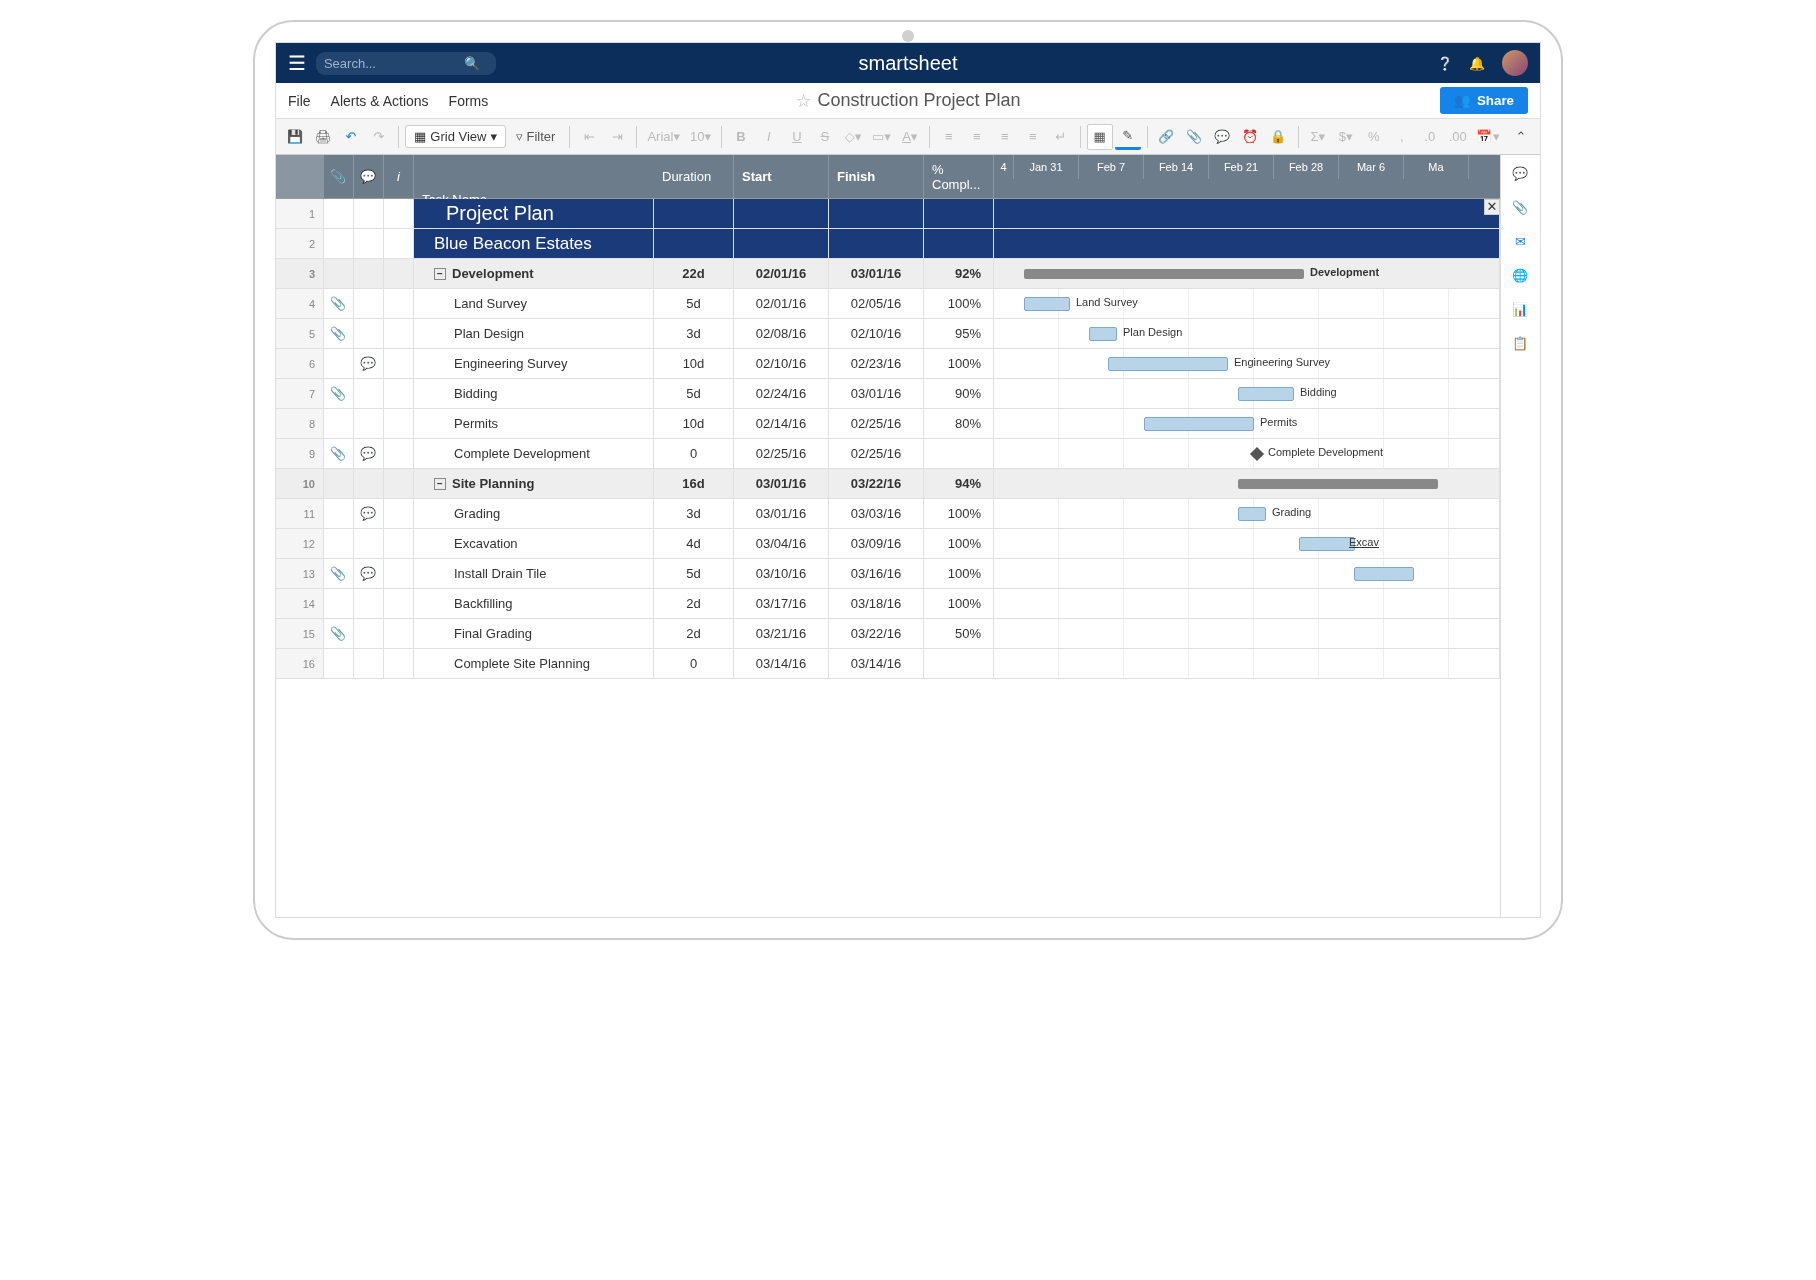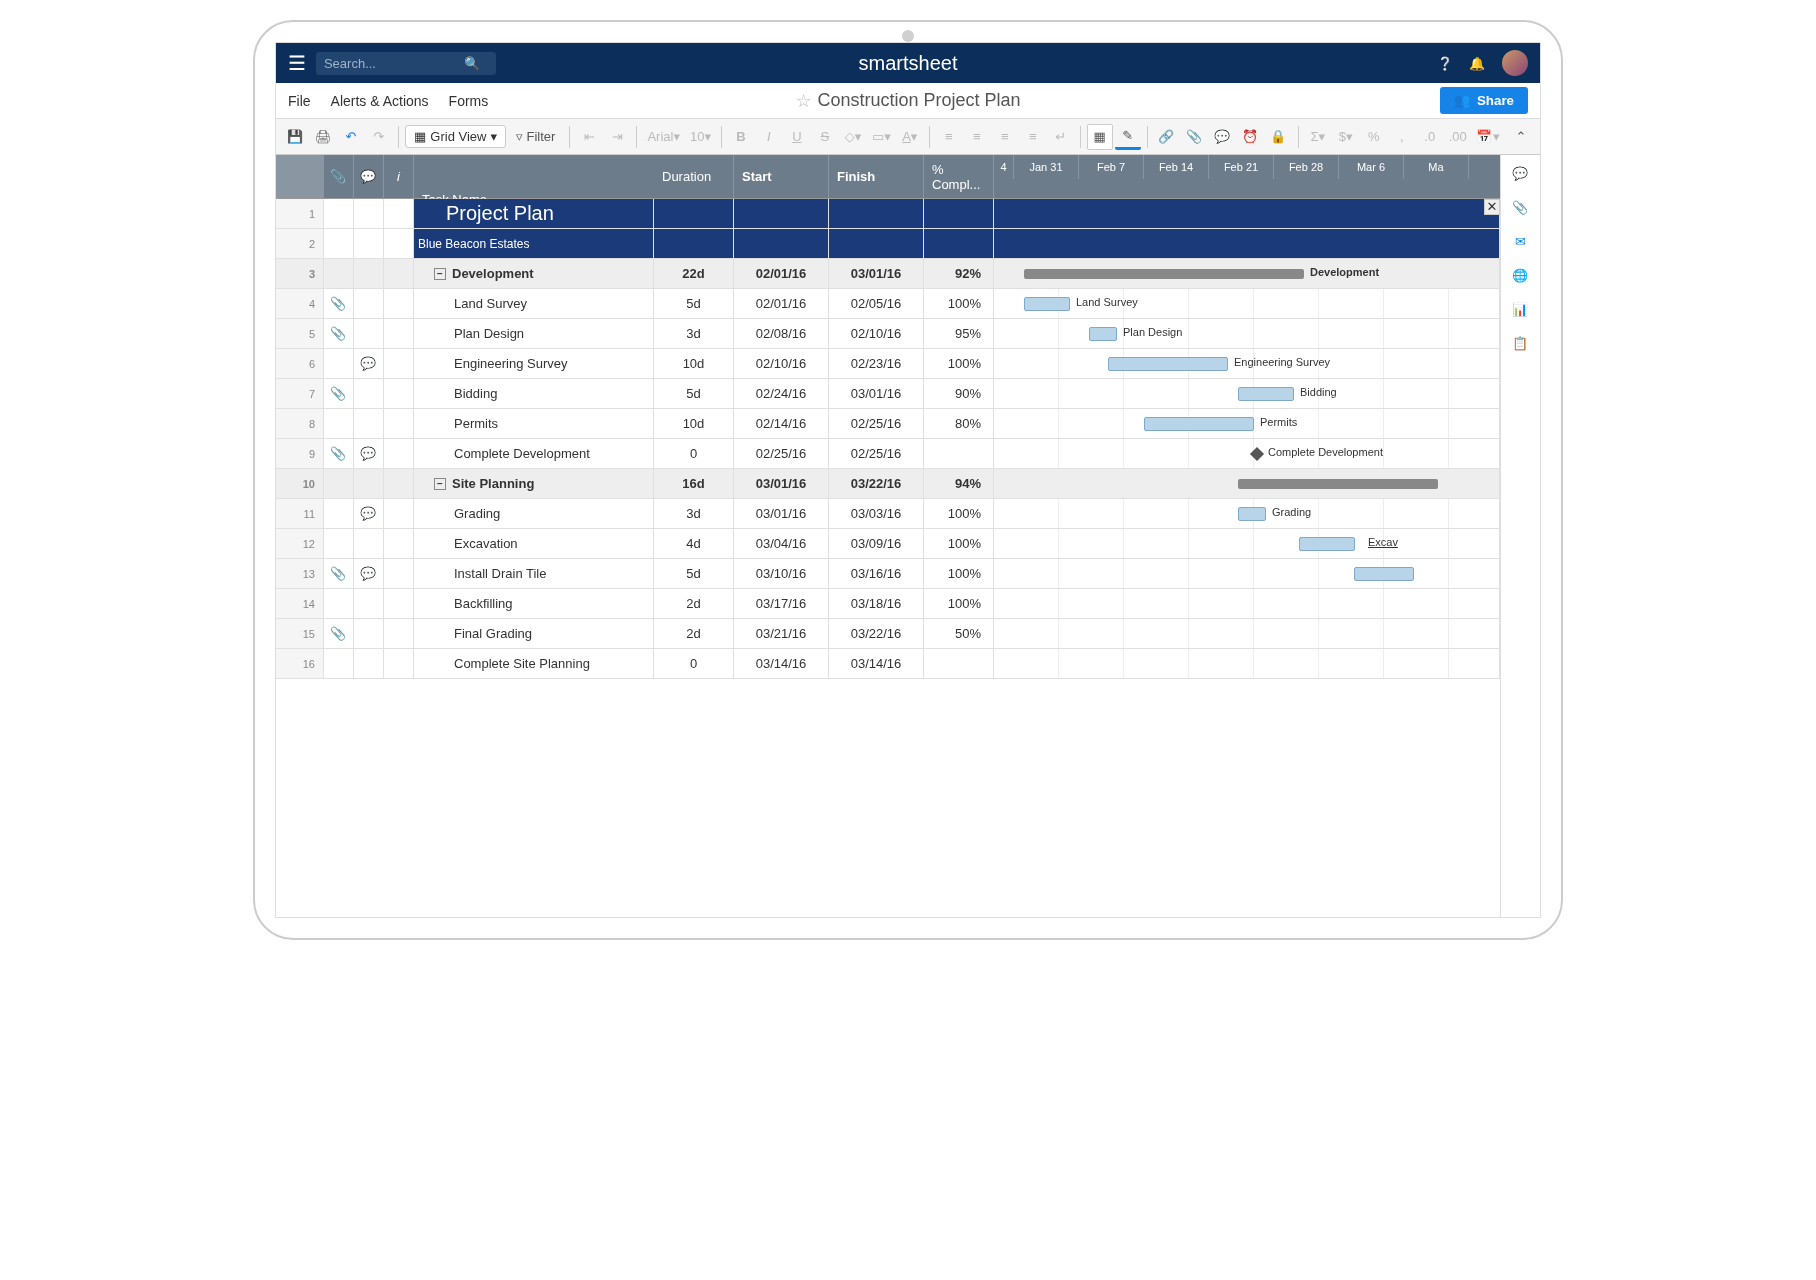--- a/index.html
+++ b/index.html
@@ -2,21 +2,21 @@
 <html><head>
 <meta charset="utf-8">
 <style>
 * { box-sizing: border-box; margin: 0; padding: 0; }
 body { font-family: Arial, sans-serif; font-size: 13px; color: #333; background:#fff;}
 .frame { width: 1310px; height: 920px; margin: 20px auto; border: 2px solid #ccc; border-radius: 40px; padding: 20px; position: relative; background:#fff;}
 .camera { width: 12px; height: 12px; background:#d0d0d0; border-radius:50%; position:absolute; top:8px; left:50%; transform:translateX(-50%);}
 .screen { width: 100%; height: 100%; border: 1px solid #ddd; overflow:hidden; display:flex; flex-direction:column; background:#f0f0f0;}
 .topbar { height: 40px; background:#0b2e5b; display:flex; align-items:center; color:#fff; padding:0 12px; gap:10px;}
 .hamburger { font-size:20px; cursor:pointer;}
-.search-wrap { background:#22456f; border-radius:3px; display:flex; align-items:center; padding:4px 8px; width:180px;}
+.search-wrap { background:#22456f; border-radius:9px; display:flex; align-items:center; padding:4px 8px; width:180px;}
 .search-wrap input { background:transparent; border:none; color:#fff; outline:none; width:140px; font-size:13px;}
 .search-wrap input::placeholder { color:#9fb3c8;}
 .brand { position:absolute; left:50%; transform:translateX(-50%); font-size:20px; font-weight:300;}
 .topbar-right { margin-left:auto; display:flex; align-items:center; gap:16px;}
 .avatar { width:26px; height:26px; border-radius:50%; background:linear-gradient(135deg,#c96,#847);}
 .menubar { height:36px; background:#fff; border-bottom:1px solid #ddd; display:flex; align-items:center; padding:0 12px; gap:20px; position:relative;}
 .menubar .menuitem { cursor:pointer; font-size:14px;}
 .title-center { position:absolute; left:50%; transform:translateX(-50%); font-size:18px; color:#555; display:flex; align-items:center; gap:6px;}
 .share-btn { margin-left:auto; background:#1683e8; color:#fff; border:none; padding:6px 14px; border-radius:3px; font-weight:bold; cursor:pointer; display:flex; align-items:center; gap:6px;}
 .toolbar { height:36px; background:#f5f5f5; border-bottom:1px solid #ccc; display:flex; align-items:center; padding:0 6px; gap:2px;}
@@ -45,21 +45,21 @@
 .data-row .cell { border-right:1px solid #e0e0e0; display:flex; align-items:center; padding:0 8px; font-size:13px;}
 .cell.num { width:48px; justify-content:flex-end; background:#f5f5f5; color:#888; font-size:11px; padding-right:8px;}
 .cell.narrow { width:30px; justify-content:center; color:#888;}
 .cell.task { width:240px;}
 .cell.dur { width:80px; justify-content:center;}
 .cell.date { width:95px; justify-content:center;}
 .cell.pct { width:70px; justify-content:flex-end; padding-right:12px;}
 .cell.gantt { flex:1; position:relative; background:repeating-linear-gradient(to right, transparent, transparent 64px, #eee 64px, #eee 65px); padding:0;}
 .title-row .cell.task, .title-row .cell.dur, .title-row .cell.date, .title-row .cell.pct, .title-row .cell.gantt { background:#1a3a7a; color:#fff;}
 .title-row.level1 .cell.task { font-size:20px; padding-left:32px;}
-.title-row.level2 .cell.task { font-size:12px; padding-left:4px;}
+.title-row.level2 .cell.task { font-size:17px; padding-left:20px;}
 .header-task-row { background:#eee;}
 .header-task-row .cell { background:#eee; font-weight:bold;}
 .expand-btn { width:12px; height:12px; border:1px solid #888; display:inline-flex; align-items:center; justify-content:center; font-size:10px; margin-right:6px; cursor:pointer; line-height:1;}
 .indent1 { padding-left:20px !important;}
 .indent2 { padding-left:40px !important;}
 .gantt-bar { position:absolute; height:14px; top:8px; background:#b8d4e8; border:1px solid #7fa8c9; border-radius:2px;}
 .gantt-bar.summary { background:#888; height:10px; top:10px; border:none;}
 .gantt-label { position:absolute; font-size:11px; color:#333; top:7px; white-space:nowrap;}
 .milestone { position:absolute; top:10px; width:10px; height:10px; background:#555; transform:rotate(45deg);}
 .right-rail { width:40px; background:#fff; border-left:1px solid #ddd; display:flex; flex-direction:column; align-items:center; padding-top:8px; gap:14px;}
@@ -364,21 +364,21 @@
               <div class="cell narrow"></div>
               <div class="cell narrow"></div>
               <div class="cell narrow"></div>
               <div class="cell task indent2">Excavation</div>
               <div class="cell dur">4d</div>
               <div class="cell date">03/04/16</div>
               <div class="cell date">03/09/16</div>
               <div class="cell pct">100%</div>
               <div class="cell gantt">
                 <div class="gantt-bar" style="left: 305px; width: 56px;"></div>
-                <div class="gantt-label" style="left: 374px; text-decoration: underline;">Excav</div>
+                <div class="gantt-label" style="left: 355px; text-decoration: underline;">Excav</div>
               </div>
             </div>
             <div class="data-row">
               <div class="cell num">13</div>
               <div class="cell narrow">📎</div>
               <div class="cell narrow">💬</div>
               <div class="cell narrow"></div>
               <div class="cell task indent2">Install Drain Tile</div>
               <div class="cell dur">5d</div>
               <div class="cell date">03/10/16</div>

